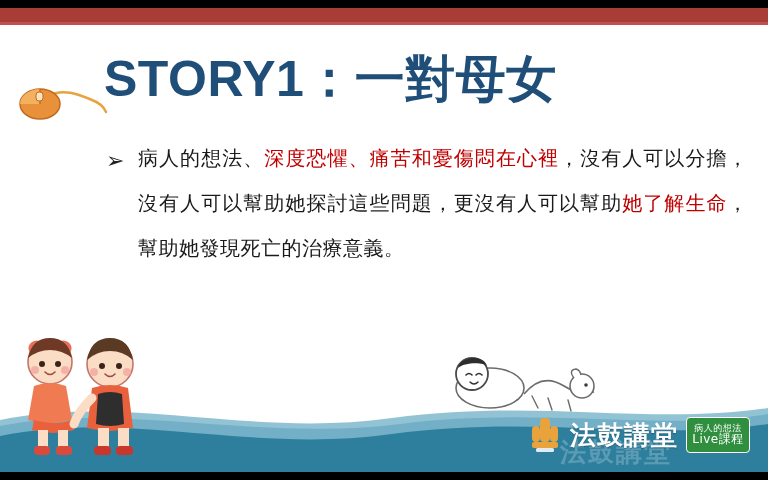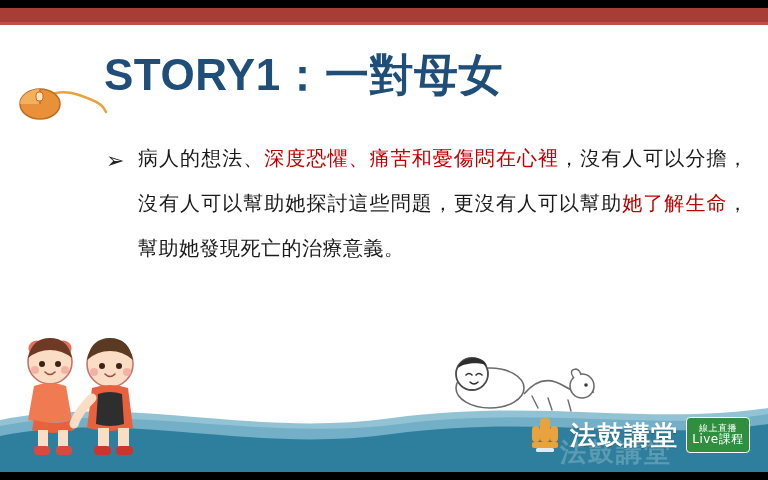--- a/index.html
+++ b/index.html
@@ -46,21 +46,21 @@
     height: 3px;
     background: #c0504d;
   }
 
   
   .title {
     position: absolute;
     left: 104px;
     top: 38px;
     font-family: "Liberation Sans", sans-serif;
-    font-size: 44px;
+    font-size: 50px;
     font-weight: bold;
     color: #1f4e79;
     letter-spacing: 0.5px;
     white-space: nowrap;
   }
 
   
   .mouse-doodle {
     position: absolute;
     left: 18px;
@@ -271,19 +271,19 @@
     <div class="brand">
       <svg class="brand-logo" viewBox="0 0 34 42">
         <rect x="12" y="4" width="10" height="24" rx="4" fill="#E8A33D"></rect>
         <rect x="4" y="12" width="8" height="16" rx="4" fill="#E8A33D"></rect>
         <rect x="22" y="12" width="8" height="16" rx="4" fill="#E8A33D"></rect>
         <rect x="4" y="28" width="26" height="6" rx="2" fill="#E8A33D"></rect>
         <rect x="8" y="34" width="18" height="4" rx="1.5" fill="#ffffff" opacity="0.85"></rect>
       </svg>
       <span class="brand-name">法鼓講堂</span>
       <div class="live-badge">
-        <span class="l1">線上直播</span>
+        <span class="l1">病人的想法</span>
         <span class="l2">Live課程</span>
       </div>
     </div>
 
   </div>
 </div>
 
 </body></html>

